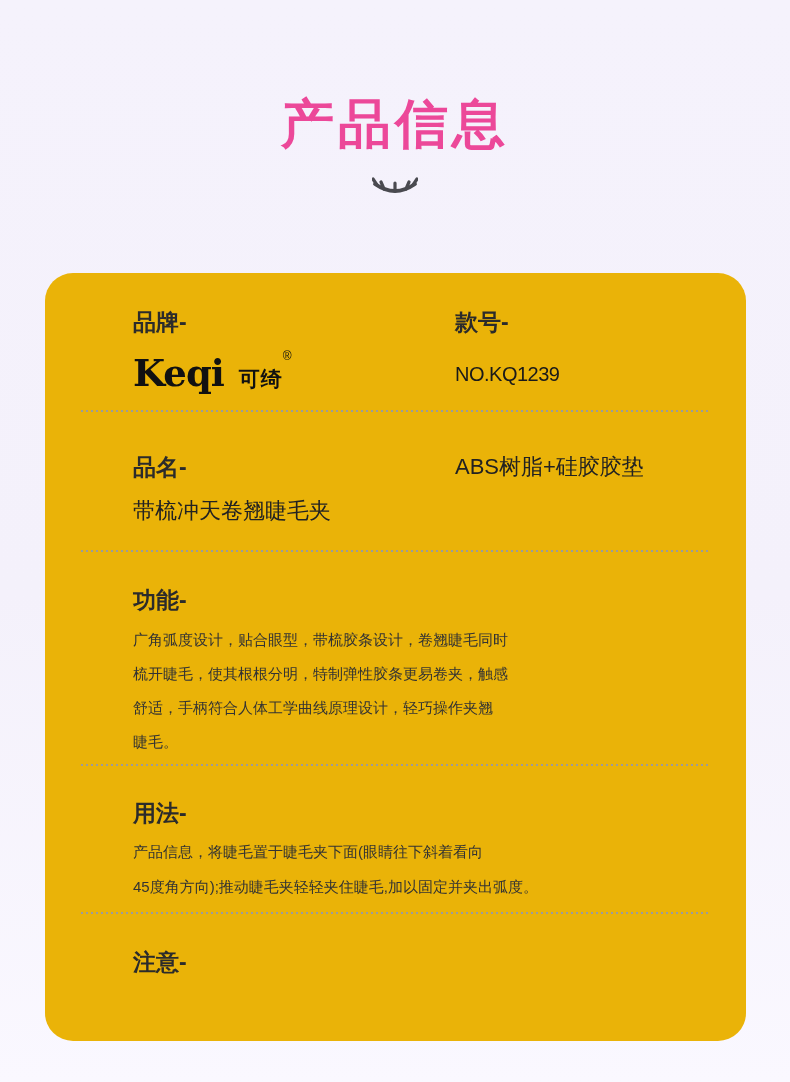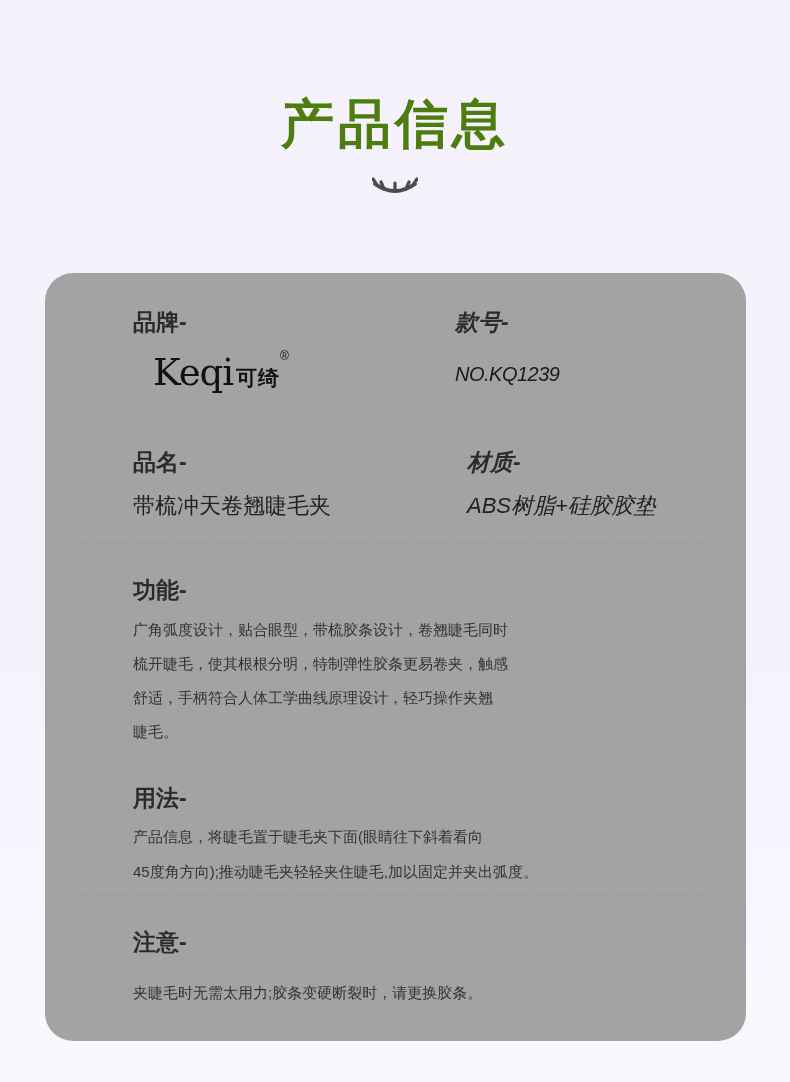--- a/index.html
+++ b/index.html
@@ -14,43 +14,43 @@
   
   .header {
     text-align: center;
     padding-top: 94px;
   }
   .page-title {
     font-size: 53px;
     line-height: 1.12;
     font-weight: 900;
     letter-spacing: 4px;
-    color: #4d7c0f;
+    color: #ec4899;
   }
   .eye-icon-wrap {
     margin-top: 22px;
     height: 28px;
   }
   .eye-icon-wrap svg { display: inline-block; }
 
   
   .card {
     margin: 70px 44px 0 45px;
     height: 768px;
-    background: #a3a3a3;
+    background: #eab308;
     border-radius: 28px;
     padding: 34px 36px 46px;
     display: flex;
     flex-direction: column;
     justify-content: space-between;
   }
   .row { padding-left: 52px; padding-right: 4px; }
   .row-cols { display: flex; }
   .col-left { flex: 0 0 322px; }
-  .col-right { flex: 1 1 auto; font-style: italic; }
+  .col-right { flex: 1 1 auto; }
 
   .sec-label {
     font-size: 23px;
     line-height: 30px;
     font-weight: 600;
     color: #2b2b2b;
   }
   .sec-value {
     font-size: 22px;
     line-height: 30px;
@@ -76,44 +76,43 @@
   .row-brand .sec-label { margin-bottom: 14px; }
   .brand-logo {
     display: flex;
     align-items: baseline;
     height: 44px;
     color: #111111;
   }
   .logo-en {
     font-family: "DejaVu Serif", "Liberation Serif", serif;
     font-size: 37px;
-    font-weight: 400;
+    font-weight: 700;
     letter-spacing: -1px;
-    margin-left: 20px;
   }
   .logo-cn {
     font-size: 21px;
     font-weight: 700;
-    margin-left: 3px;
+    margin-left: 15px;
     letter-spacing: 1px;
   }
   .logo-reg {
     font-size: 12px;
     align-self: flex-start;
     margin-top: -2px;
   }
   .model-value {
     margin-top: 22px;
     font-size: 20px;
     letter-spacing: -0.5px;
     color: #1a1a1a;
   }
 
   
-  .row-name { padding-top: 38px; padding-bottom: 21px; gap: 12px; }
+  .row-name { padding-top: 38px; padding-bottom: 21px; }
   .row-name .sec-label { margin-bottom: 14px; }
 
   
   .row-func { padding-top: 31px; padding-bottom: 2px; }
   .row-func .sec-label { margin-bottom: 8px; }
   .row-func .sec-body { width: 590px; }
 
   
   .row-usage { padding-top: 30px; padding-bottom: 5px; }
   .row-usage .sec-label { margin-bottom: 6px; }
@@ -161,21 +160,20 @@
     </div>
 
     <div class="divider"></div>
 
     <div class="row row-cols row-name">
       <div class="col-left">
         <div class="sec-label">品名-</div>
         <div class="sec-value">带梳冲天卷翘睫毛夹</div>
       </div>
       <div class="col-right">
-        <div class="sec-label">材质-</div>
         <div class="sec-value">ABS树脂+硅胶胶垫</div>
       </div>
     </div>
 
     <div class="divider"></div>
 
     <div class="row row-func">
       <div class="sec-label">功能-</div>
       <div class="sec-body">广角弧度设计，贴合眼型，带梳胶条设计，卷翘睫毛同时
 梳开睫毛，使其根根分明，特制弹性胶条更易卷夹，触感
@@ -188,17 +186,16 @@
     <div class="row row-usage">
       <div class="sec-label">用法-</div>
       <div class="sec-body">产品信息，将睫毛置于睫毛夹下面(眼睛往下斜着看向
 45度角方向);推动睫毛夹轻轻夹住睫毛,加以固定并夹出弧度。</div>
     </div>
 
     <div class="divider"></div>
 
     <div class="row row-notice">
       <div class="sec-label">注意-</div>
-      <div class="sec-body">夹睫毛时无需太用力;胶条变硬断裂时，请更换胶条。</div>
     </div>
 
   </section>
 </div>
 
 </body></html>

